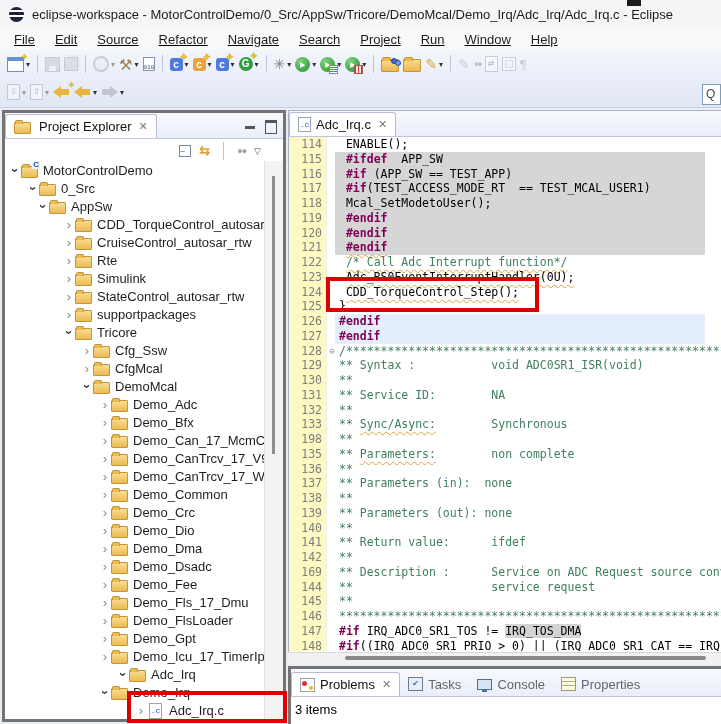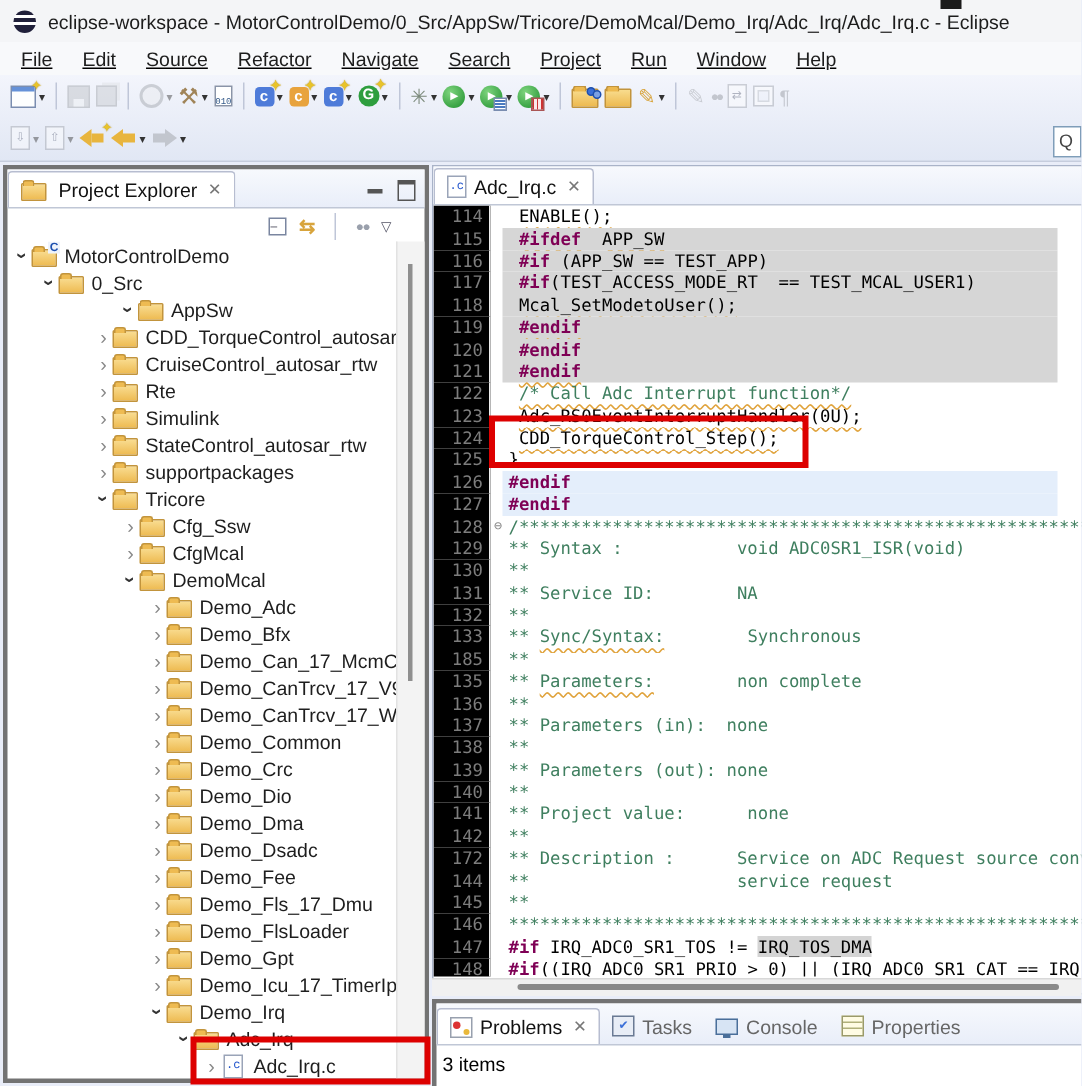--- a/index.html
+++ b/index.html
@@ -89,21 +89,21 @@
   #tree-thumb{position:absolute;left:7px;top:15px;width:3px;height:278px;background:#8f8f8f;}
 
   
   #editor{left:288px;top:110px;right:0;height:553px;position:absolute;background:#fff;border:1px solid #a9b3c8;border-right:none;box-sizing:border-box;}
   .tab-cicon{width:11px;height:13px;background:#fff;border:1px solid #9aa4b8;font-size:8px;line-height:13px;color:#2255cc;text-align:center;font-family:"Liberation Mono",monospace;}
   #code{position:absolute;left:0;top:26px;right:0;bottom:11px;overflow:hidden;font-family:"DejaVu Sans Mono","Liberation Mono",monospace;font-size:11.5px;}
   .cline{position:relative;height:14.76px;line-height:14.76px;white-space:pre;display:flex;}
   .cline-bg{position:absolute;left:46px;right:16px;top:0;bottom:0;}
   .bg-gray{background:#d6d6d6;}
   .bg-blue{background:#e4eefb;}
-  .lnum{position:relative;width:38px;flex:0 0 38px;text-align:right;padding-right:4px;color:#7d7d7d;background:#000000;border-right:1px solid #eee;box-sizing:border-box;}
+  .lnum{position:relative;width:38px;flex:0 0 38px;text-align:right;padding-right:4px;color:#7d7d7d;background:#fef9c3;border-right:1px solid #eee;box-sizing:border-box;}
   .fold{position:relative;width:10px;flex:0 0 10px;font-size:9px;color:#888;text-align:center;}
   .ctext{position:relative;padding-left:2px;}
   .tok-pl{color:#000;}
   .tok-kw{color:#7f0055;font-weight:bold;}
   .tok-cm{color:#3f7f5f;}
   .sq{text-decoration-line:underline;text-decoration-style:wavy;text-decoration-color:#e0a33c;text-decoration-thickness:1px;text-underline-offset:2.5px;}
   .occ{background:#d4d4d4;}
   #hscroll{position:absolute;left:288px;right:0;top:652px;height:11px;background:#f1f1f1;border-top:1px solid #d8d8d8;}
   #hscroll-thumb{position:absolute;left:57px;width:361px;top:3px;height:4px;background:#8a8a8a;border-radius:2px;}
 
@@ -297,21 +297,21 @@
           </span>
           <span>MotorControlDemo</span>
         </div>
         <div class="titem" style="padding-left: 22px;">
           <span class="tarrow exp">›</span>
           <span class="tico">
             <span class="fold-shape"></span>
           </span>
           <span>0_Src</span>
         </div>
-        <div class="titem" style="padding-left: 43px; margin-left: 32px;">
+        <div class="titem" style="padding-left: 32px;">
           <span class="tarrow exp">›</span>
           <span class="tico">
             <span class="fold-shape"></span>
           </span>
           <span>AppSw</span>
         </div>
         <div class="titem" style="padding-left: 58px;">
           <span class="tarrow">›</span>
           <span class="tico">
             <span class="fold-shape"></span>
@@ -479,33 +479,33 @@
           </span>
           <span>Demo_Gpt</span>
         </div>
         <div class="titem" style="padding-left: 94px;">
           <span class="tarrow">›</span>
           <span class="tico">
             <span class="fold-shape"></span>
           </span>
           <span>Demo_Icu_17_TimerIp</span>
         </div>
+        <div class="titem" style="padding-left: 112px;">
+          <span class="tarrow exp">›</span>
+          <span class="tico">
+            <span class="fold-shape"></span>
+          </span>
+          <span>Adc_Irq</span>
+        </div>
         <div class="titem" style="padding-left: 94px;">
           <span class="tarrow exp">›</span>
           <span class="tico">
             <span class="fold-shape"></span>
           </span>
           <span>Demo_Irq</span>
-        </div>
-        <div class="titem" style="padding-left: 112px;">
-          <span class="tarrow exp">›</span>
-          <span class="tico">
-            <span class="fold-shape"></span>
-          </span>
-          <span>Adc_Irq</span>
         </div>
         <div class="titem" style="padding-left: 130px;">
           <span class="tarrow">›</span>
           <span class="tico">
             <span class="cfile-shape">.c</span>
           </span>
           <span>Adc_Irq.c</span>
         </div>
       </div>
     <div id="tree-scroll">
@@ -534,31 +534,31 @@
         <div class="cline"><span class="lnum">123</span><span class="fold"></span><span class="ctext"><span class="tok-pl"> </span><span class="tok-pl sq">Adc_RS0EventInterruptHandler(0U);</span></span></div>
         <div class="cline"><span class="lnum">124</span><span class="fold"></span><span class="ctext"><span class="tok-pl"> </span><span class="tok-pl sq">CDD_TorqueControl_Step();</span></span></div>
         <div class="cline"><span class="lnum">125</span><span class="fold"></span><span class="ctext"><span class="tok-pl sq">}</span></span></div>
         <div class="cline"><div class="cline-bg bg-blue"></div><span class="lnum">126</span><span class="fold"></span><span class="ctext"><span class="tok-kw">#endif</span></span></div>
         <div class="cline"><div class="cline-bg bg-blue"></div><span class="lnum">127</span><span class="fold"></span><span class="ctext"><span class="tok-kw">#endif</span></span></div>
         <div class="cline"><span class="lnum">128</span><span class="fold">⊖</span><span class="ctext"><span class="tok-cm">/**********************************************************************</span></span></div>
         <div class="cline"><span class="lnum">129</span><span class="fold"></span><span class="ctext"><span class="tok-cm">** Syntax :           void ADC0SR1_ISR(void)</span></span></div>
         <div class="cline"><span class="lnum">130</span><span class="fold"></span><span class="ctext"><span class="tok-cm">**</span></span></div>
         <div class="cline"><span class="lnum">131</span><span class="fold"></span><span class="ctext"><span class="tok-cm">** Service ID:        NA</span></span></div>
         <div class="cline"><span class="lnum">132</span><span class="fold"></span><span class="ctext"><span class="tok-cm">**</span></span></div>
-        <div class="cline"><span class="lnum">133</span><span class="fold"></span><span class="ctext"><span class="tok-cm">** </span><span class="tok-cm sq">Sync/Syntax:</span><span class="tok-cm">        Synchronous</span></span></div>
-        <div class="cline"><span class="lnum">185</span><span class="fold"></span><span class="ctext"><span class="tok-cm">**</span></span></div>
+        <div class="cline"><span class="lnum">133</span><span class="fold"></span><span class="ctext"><span class="tok-cm">** </span><span class="tok-cm sq">Sync/Async:</span><span class="tok-cm">        Synchronous</span></span></div>
+        <div class="cline"><span class="lnum">198</span><span class="fold"></span><span class="ctext"><span class="tok-cm">**</span></span></div>
         <div class="cline"><span class="lnum">135</span><span class="fold"></span><span class="ctext"><span class="tok-cm">** </span><span class="tok-cm sq">Parameters:</span><span class="tok-cm">        non complete</span></span></div>
         <div class="cline"><span class="lnum">136</span><span class="fold"></span><span class="ctext"><span class="tok-cm">**</span></span></div>
         <div class="cline"><span class="lnum">137</span><span class="fold"></span><span class="ctext"><span class="tok-cm">** Parameters (in):  none</span></span></div>
         <div class="cline"><span class="lnum">138</span><span class="fold"></span><span class="ctext"><span class="tok-cm">**</span></span></div>
         <div class="cline"><span class="lnum">139</span><span class="fold"></span><span class="ctext"><span class="tok-cm">** Parameters (out): none</span></span></div>
         <div class="cline"><span class="lnum">140</span><span class="fold"></span><span class="ctext"><span class="tok-cm">**</span></span></div>
-        <div class="cline"><span class="lnum">141</span><span class="fold"></span><span class="ctext"><span class="tok-cm">** Project value:      none</span></span></div>
+        <div class="cline"><span class="lnum">141</span><span class="fold"></span><span class="ctext"><span class="tok-cm">** Return value:      ifdef</span></span></div>
         <div class="cline"><span class="lnum">142</span><span class="fold"></span><span class="ctext"><span class="tok-cm">**</span></span></div>
-        <div class="cline"><span class="lnum">172</span><span class="fold"></span><span class="ctext"><span class="tok-cm">** Description :      Service on ADC Request source conversion complete</span></span></div>
+        <div class="cline"><span class="lnum">169</span><span class="fold"></span><span class="ctext"><span class="tok-cm">** Description :      Service on ADC Request source conversion complete</span></span></div>
         <div class="cline"><span class="lnum">144</span><span class="fold"></span><span class="ctext"><span class="tok-cm">**                    service request</span></span></div>
         <div class="cline"><span class="lnum">145</span><span class="fold"></span><span class="ctext"><span class="tok-cm">**</span></span></div>
         <div class="cline"><span class="lnum">146</span><span class="fold"></span><span class="ctext"><span class="tok-cm">***********************************************************************</span></span></div>
         <div class="cline"><span class="lnum">147</span><span class="fold"></span><span class="ctext"><span class="tok-kw">#if</span><span class="tok-pl"> IRQ_ADC0_SR1_TOS != </span><span class="tok-pl occ">IRQ_TOS_DMA</span></span></div>
         <div class="cline"><span class="lnum">148</span><span class="fold"></span><span class="ctext"><span class="tok-kw">#if</span><span class="tok-pl">((IRQ_ADC0_SR1_PRIO &gt; 0) || (IRQ_ADC0_SR1_CAT == IRQ_CAT2))</span></span></div>
       </div>
   </div>
   <div id="hscroll">
     <div id="hscroll-thumb"></div>
   </div>

